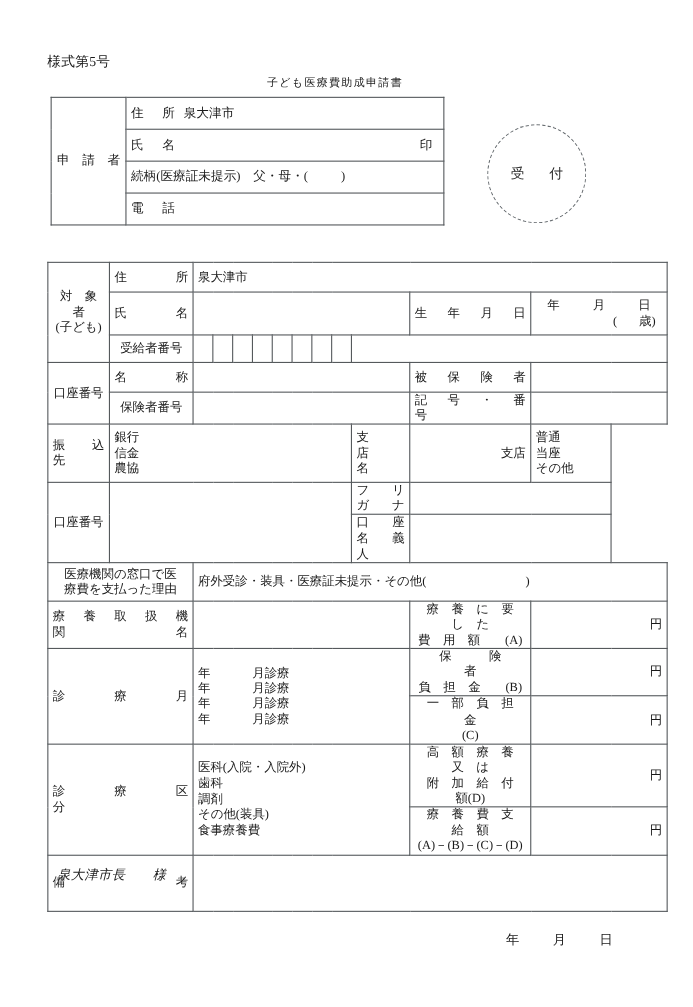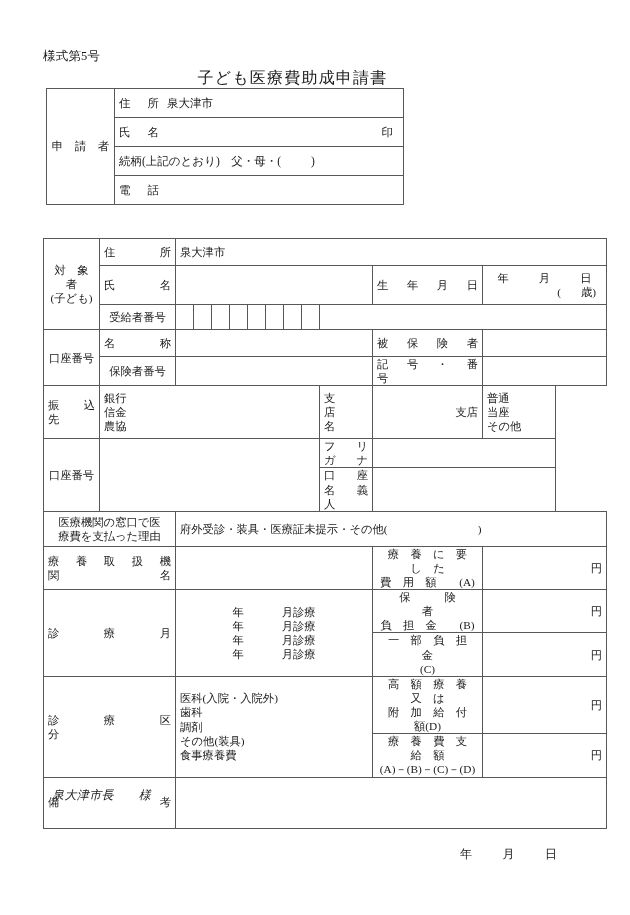--- a/index.html
+++ b/index.html
@@ -24,25 +24,25 @@
   
   .form-no {
     position: absolute;
     left: 43px;
     top: 48px;
     font-size: 12.5px;
     letter-spacing: 0.2px;
   }
   .doc-title {
     position: absolute;
-    left: 0;
+    left: 12px;
     top: 68px;
     width: 585px;
     text-align: center;
-    font-size: 16px;
+    font-size: 10px;
     letter-spacing: 1.2px;
   }
 
   
   table.frm {
     position: absolute;
     border-collapse: collapse;
     table-layout: fixed;
     font-size: 11.5px;
   }
@@ -136,21 +136,21 @@
     font-size: 11px;
   }
   .yen { text-align: right; padding-right: 8px; }
   .months {
     line-height: 1.55;
     font-size: 11px;
     padding-right: 6px;
   }
   .months .mrow {
     display: block;
-    text-align: center;
+    text-align: left;
   }
   .months .mrow .y { margin-right: 38px; }
   .kubun {
     line-height: 1.45;
     font-size: 11px;
     padding-left: 6px;
   }
 
   
   .footer-to {
@@ -194,31 +194,34 @@
         <span class="inline-lbl">住　所</span><span>泉大津市</span>
       </td>
     </tr>
     <tr>
       <td>
         <span class="inline-lbl">氏　名</span><span class="seal">印</span>
       </td>
     </tr>
     <tr>
       <td>
-        <span>続柄(上記のとおり)　父・母・(</span><span class="gap-lg"></span><span>)</span>
+        <span>続柄(医療証未提示)　父・母・(</span><span class="gap-lg"></span><span>)</span>
       </td>
     </tr>
     <tr>
       <td>
         <span class="inline-lbl">電　話</span>
       </td>
     </tr>
   </tbody>
     </table>
 
+  <div id="receipt-stamp">
+    <span>受　付</span>
+  </div>
 
   <table class="frm" id="main-table">
     <colgroup>
       <col style="width:56px">
       <col style="width:76px">
       <col style="width:18px">
         <col style="width:18px">
         <col style="width:18px">
         <col style="width:18px">
       <col style="width:18px">

